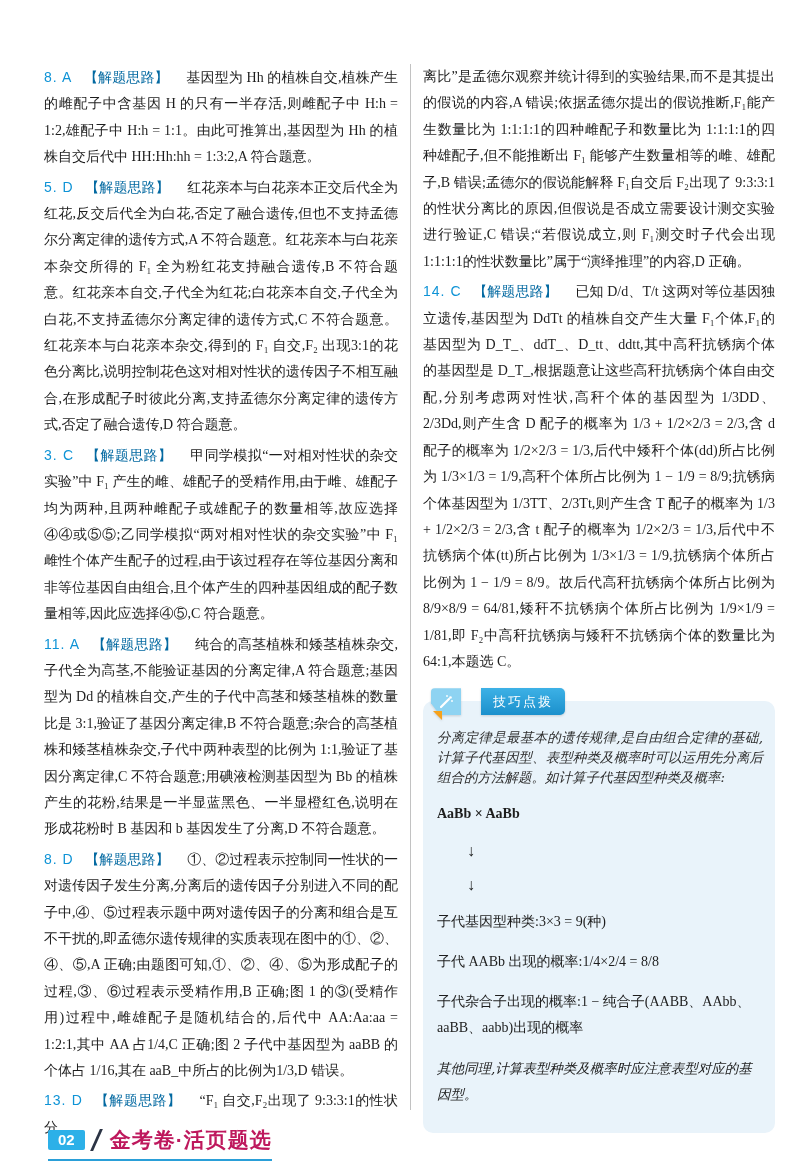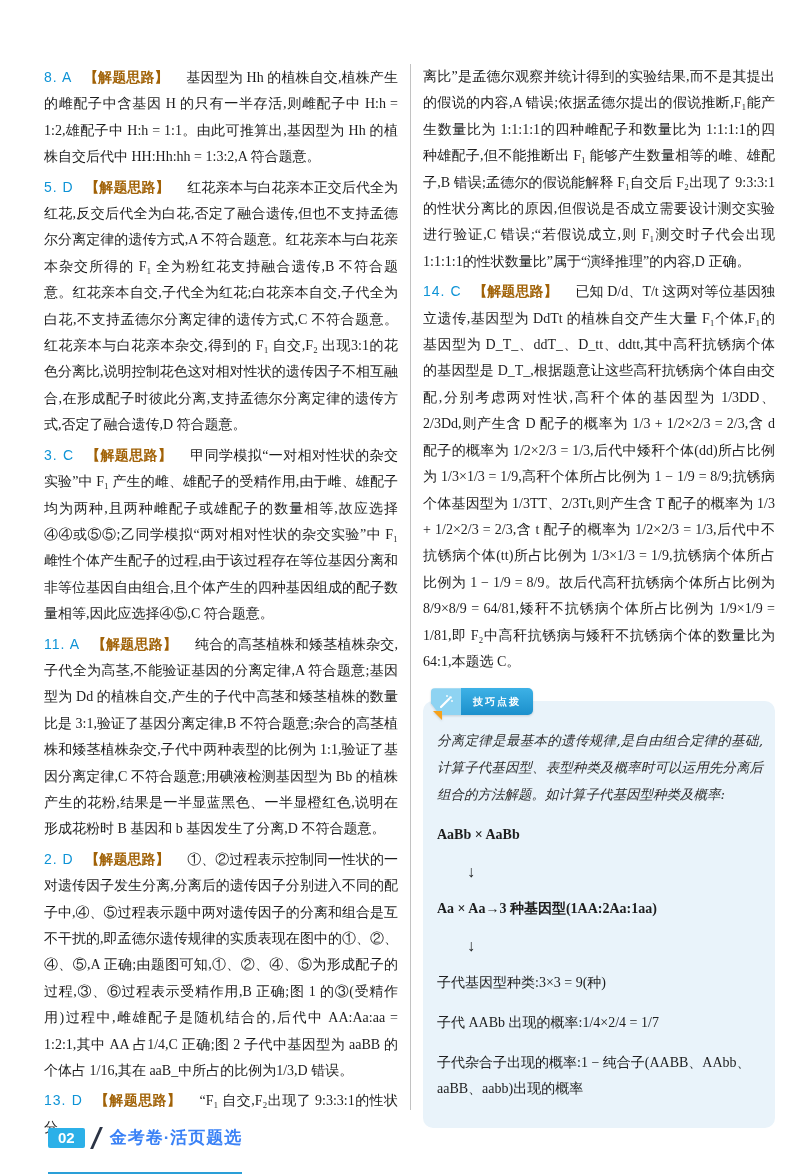--- a/index.html
+++ b/index.html
@@ -29,22 +29,22 @@
   }
   p.answer { margin:0 0 3px 0; }
   .q-num {
     color:#0e93d6;
     font-weight:normal;
     font-family:"Liberation Sans", sans-serif;
     margin-right:8px;
     letter-spacing:1px;
   }
   .q-label {
-    color:#a16207;
-    font-weight:bold;
+    color:#0369a1;
+    font-weight:normal;
     font-family:"Liberation Sans", sans-serif;
     margin-right:14px;
   }
   .answer-text { color:#1d1d1d; }
 
   
   .tips-box {
     position:relative;
     background:#e9f3fa;
     border-radius:10px;
@@ -63,40 +63,41 @@
     background:#8ed3f2;
     width:30px;
     display:flex; align-items:center; justify-content:center;
     clip-path:polygon(0 0, 100% 0, 100% 100%, 30% 100%, 0 55%);
     border-radius:4px 0 0 0;
   }
   .tips-badge-main {
     background:linear-gradient(180deg,#3db1e6,#1b90cc);
     color:#ffffff;
     font-family:"Liberation Sans", sans-serif;
-    font-weight:bold;
-    font-size:10px;
+    font-weight:normal;
+    font-size:13px;
     display:flex; align-items:center;
     padding:0 12px;
     border-radius:0 5px 5px 0;
     letter-spacing:2px;
+    margin-left:20px;
   }
   .tips-orange-accent {
     position:absolute;
     left:2px; bottom:-5px;
     width:0; height:0;
     border-left:9px solid transparent;
     border-top:9px solid #f6a21c;
   }
   .tips-intro {
     font-family:"DejaVu Serif", serif;
     font-style:italic;
     color:#2e2e2e;
     font-size:13.5px;
-    line-height:27px;
+    line-height:20px;
     margin:4px 0 8px 0;
     text-align:justify;
   }
   .tips-line {
     font-size:14px;
     line-height:26px;
     margin:14px 0;
     text-align:left;
   }
   .tips-formula { font-weight:bold; }
@@ -112,42 +113,42 @@
     font-size:13.5px;
   }
 
   
   .footer {
     position:absolute;
     left:48px; top:1126px;
     display:flex;
     align-items:center;
     border-bottom:2.5px solid #2a9fd8;
-    padding-bottom:23px;
+    padding-bottom:5px;
   }
   .page-badge {
     background:#2cb0e8;
     color:#ffffff;
     font-family:"Liberation Sans", sans-serif;
     font-weight:bold;
     font-size:15px;
     padding:1px 10px 2px 10px;
     border-radius:2px;
   }
   .footer-slash {
     width:3px; height:22px;
     background:#2b3344;
     transform:skewX(-24deg);
     margin:0 12px 0 10px;
   }
   .footer-title {
     font-family:"Liberation Sans", sans-serif;
     font-weight:bold;
-    font-size:17px;
-    color:#3b82f6;
+    font-size:21px;
+    color:#be185d;
     letter-spacing:1px;
   }
 </style>
 </head>
 <body>
 
 <div class="columns">
 
   <div class="col col-left">
     <p class="answer">
@@ -164,21 +165,21 @@
       <span class="q-num">3. C</span>
       <span class="q-label">【解题思路】</span>
       <span class="answer-text">甲同学模拟“一对相对性状的杂交实验”中 F₁ 产生的雌、雄配子的受精作用,由于雌、雄配子均为两种,且两种雌配子或雄配子的数量相等,故应选择④④或⑤⑤;乙同学模拟“两对相对性状的杂交实验”中 F₁ 雌性个体产生配子的过程,由于该过程存在等位基因分离和非等位基因自由组合,且个体产生的四种基因组成的配子数量相等,因此应选择④⑤,C 符合题意。</span>
     </p>
     <p class="answer">
       <span class="q-num">11. A</span>
       <span class="q-label">【解题思路】</span>
       <span class="answer-text">纯合的高茎植株和矮茎植株杂交,子代全为高茎,不能验证基因的分离定律,A 符合题意;基因型为 Dd 的植株自交,产生的子代中高茎和矮茎植株的数量比是 3:1,验证了基因分离定律,B 不符合题意;杂合的高茎植株和矮茎植株杂交,子代中两种表型的比例为 1:1,验证了基因分离定律,C 不符合题意;用碘液检测基因型为 Bb 的植株产生的花粉,结果是一半显蓝黑色、一半显橙红色,说明在形成花粉时 B 基因和 b 基因发生了分离,D 不符合题意。</span>
     </p>
     <p class="answer">
-      <span class="q-num">2. D</span>
+      <span class="q-num">8. D</span>
       <span class="q-label">【解题思路】</span>
       <span class="answer-text">①、②过程表示控制同一性状的一对遗传因子发生分离,分离后的遗传因子分别进入不同的配子中,④、⑤过程表示题中两对遗传因子的分离和组合是互不干扰的,即孟德尔遗传规律的实质表现在图中的①、②、④、⑤,A 正确;由题图可知,①、②、④、⑤为形成配子的过程,③、⑥过程表示受精作用,B 正确;图 1 的③(受精作用)过程中,雌雄配子是随机结合的,后代中 AA:Aa:aa = 1:2:1,其中 AA 占1/4,C 正确;图 2 子代中基因型为 aaBB 的个体占 1/16,其在 aaB_中所占的比例为1/3,D 错误。</span>
     </p>
     <p class="answer">
       <span class="q-num">13. D</span>
       <span class="q-label">【解题思路】</span>
       <span class="answer-text">“F₁ 自交,F₂出现了 9:3:3:1的性状分</span>
     </p>
   </div>
 
@@ -203,25 +204,25 @@
             <circle cx="14" cy="7" r="0.9" fill="#ffffff"></circle>
             <circle cx="9" cy="2" r="0.9" fill="#ffffff"></circle>
           </svg>
         </div>
         <div class="tips-badge-main">技巧点拨</div>
         <div class="tips-orange-accent"></div>
       </div>
       <p class="tips-intro">分离定律是最基本的遗传规律,是自由组合定律的基础,计算子代基因型、表型种类及概率时可以运用先分离后组合的方法解题。如计算子代基因型种类及概率:</p>
       <p class="tips-line tips-formula">AaBb × AaBb</p>
       <p class="tips-line tips-arrow">↓</p>
-      <p class="tips-line tips-formula">Aa × Aa→3 种基因型(1AA:2Aa:1aa)</p>
       <p class="tips-line tips-arrow">↓</p>
       <p class="tips-line">子代基因型种类:3×3 = 9(种)</p>
-      <p class="tips-line">子代 AABb 出现的概率:1/4×2/4 = 1/7</p>
+      <p class="tips-line">子代 AABb 出现的概率:1/4×2/4 = 8/8</p>
       <p class="tips-line">子代杂合子出现的概率:1 − 纯合子(AABB、AAbb、aaBB、aabb)出现的概率</p>
+      <p class="tips-line tips-note">其他同理,计算表型种类及概率时应注意表型对应的基因型。</p>
     </div>
 
     <p class="answer">
       
       
       
     </p>
   </div>
 </div>
 

